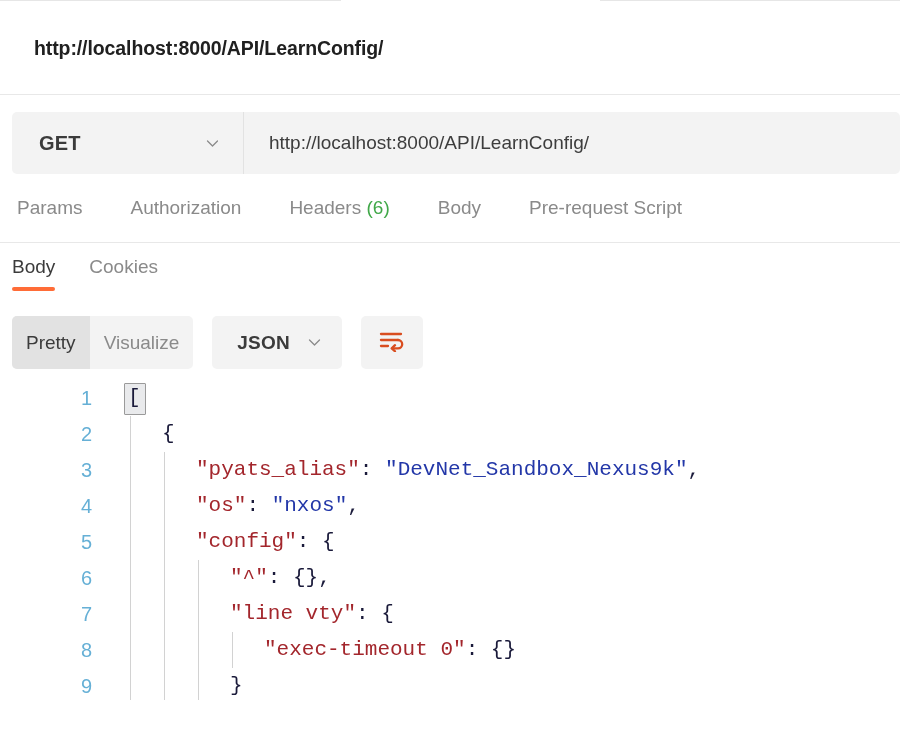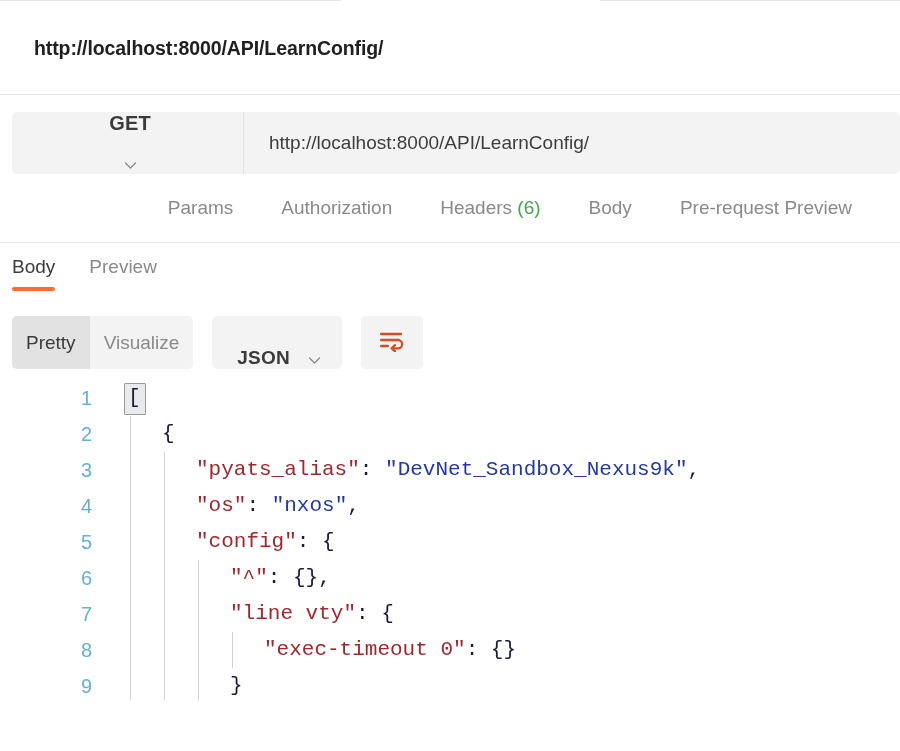--- a/index.html
+++ b/index.html
@@ -73,21 +73,20 @@
   }
   .method-select {
     width: 232px;
     display: flex;
     align-items: center;
     justify-content: space-between;
     padding: 0 22px 0 27px;
     box-sizing: border-box;
     border-right: 1px solid #e2e2e2;
     cursor: pointer;
-    flex-direction: column;
   }
   .method-label {
     font-size: 20px;
     font-weight: bold;
     color: #3b3b3b;
     letter-spacing: 0.2px;
   }
   .chev {
     width: 17px; height: 17px;
     display: block;
@@ -105,21 +104,20 @@
     white-space: nowrap;
   }
 
   
   .req-tabs {
     display: flex;
     align-items: center;
     height: 68px;
     padding-left: 17px;
     box-sizing: border-box;
-    justify-content: flex-end;
   }
   .req-tab {
     font-size: 19px;
     color: #8a8a8a;
     margin-right: 48px;
     white-space: nowrap;
     cursor: pointer;
   }
   .req-tab .cnt { color: #41a849; }
 
@@ -178,21 +176,21 @@
     color: #8a8a8a;
     cursor: pointer;
     white-space: nowrap;
   }
   .seg.active {
     background: #e2e2e2;
     color: #3b3b3b;
   }
   .fmt-select {
     display: flex;
-    align-items: flex-end;
+    align-items: center;
     background: #f3f3f3;
     border-radius: 5px;
     height: 53px;
     padding: 0 19px 0 25px;
     margin-left: 19px;
     cursor: pointer;
     box-sizing: border-box;
   }
   .fmt-label {
     font-size: 19px;
@@ -295,27 +293,27 @@
     </div>
     <div class="url-input" title="Enter request URL">http://localhost:8000/API/LearnConfig/</div>
   </div>
 </div>
 
 <div class="req-tabs">
   <div class="req-tab"><span>Params</span></div>
   <div class="req-tab"><span>Authorization</span></div>
   <div class="req-tab"><span>Headers</span> <span class="cnt">(6)</span></div>
   <div class="req-tab"><span>Body</span></div>
-  <div class="req-tab"><span>Pre-request Preview</span></div>
+  <div class="req-tab"><span>Pre-request Script</span></div>
 </div>
 <div class="hrule"></div>
 
 <div class="resp-tabs">
   <div class="resp-tab active"><span>Body</span></div>
-  <div class="resp-tab"><span>Preview</span></div>
+  <div class="resp-tab"><span>Cookies</span></div>
 </div>
 
 <div class="view-toolbar">
   <div class="seg-group">
     <div class="seg active">
         <span>Pretty</span>
       </div>
     <div class="seg">
         <span>Visualize</span>
       </div>

